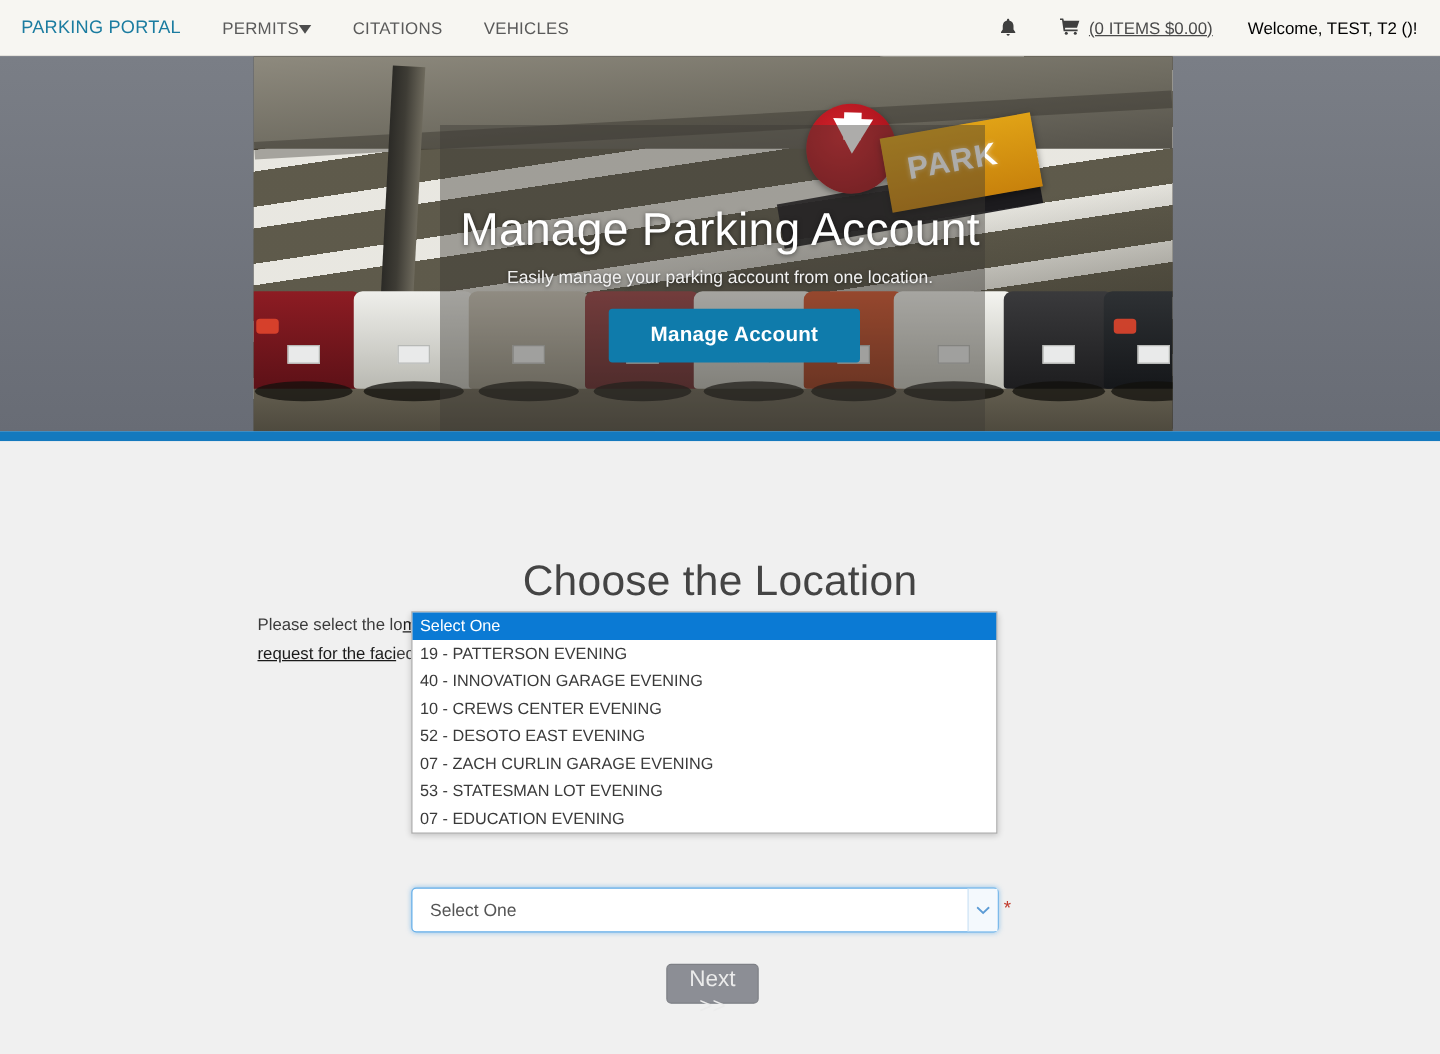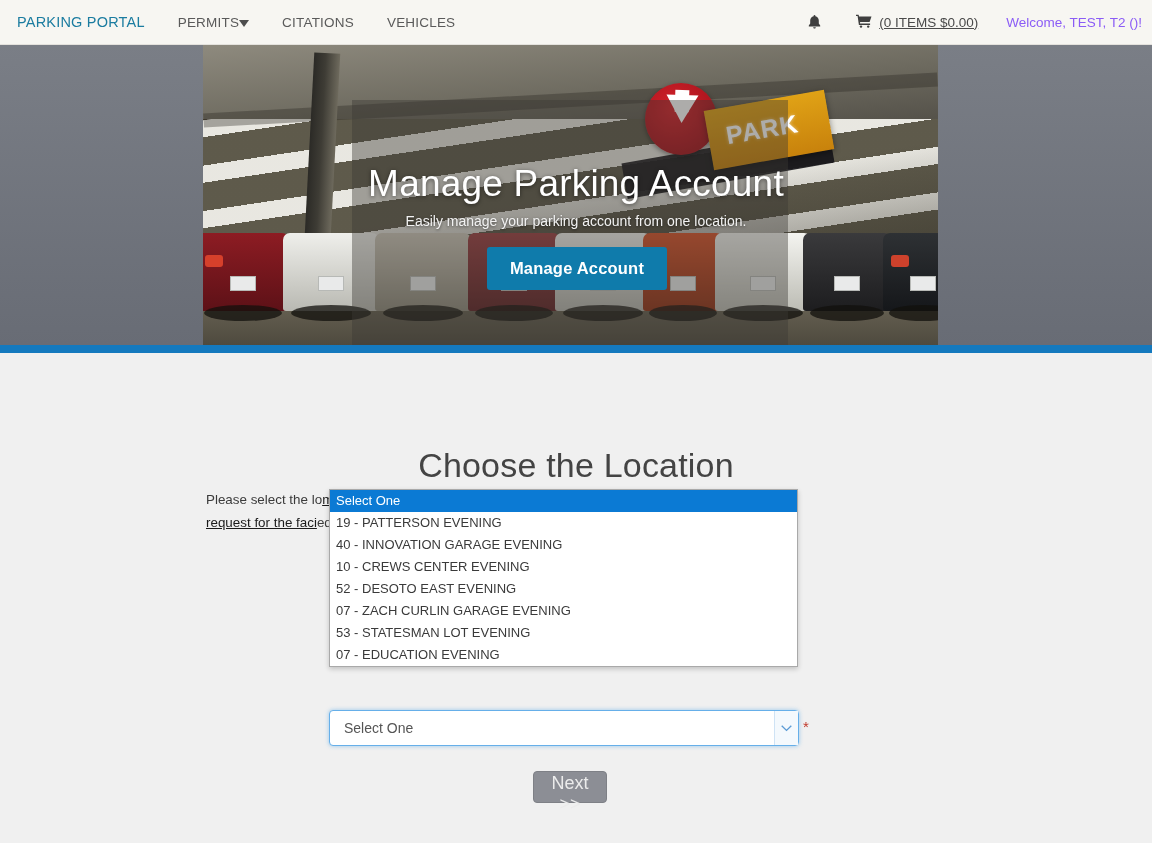--- a/index.html
+++ b/index.html
@@ -32,30 +32,30 @@
   }
   .caret-down {
     width: 0; height: 0; display: inline-block;
     border-left: 5.5px solid transparent;
     border-right: 5.5px solid transparent;
     border-top: 7px solid #4d4d4d;
     position: relative; top: 1px;
   }
   .nav-right {
     margin-left: auto; display: flex; align-items: center;
-    padding-right: 4px; gap: 0;
+    padding-right: 12px; gap: 0;
   }
   .bell-icon { margin-right: 34px; display: flex; align-items: center; }
   .cart-block {
     display: flex; align-items: center; gap: 7px;
     color: #4a4a4a; font-size: 13.5px; white-space: nowrap;
     margin-right: 28px;
   }
   .welcome-text {
-    color: #8b5cf6; font-size: 13.5px; white-space: nowrap;
+    color: #000000; font-size: 13.5px; white-space: nowrap;
     padding-right: 6px;
   }
 
   
   .hero-wrap {
     position: absolute; top: 45px; left: 0;
     width: 1152px; height: 300px;
     background: #6f737c;
     overflow: hidden;
   }
@@ -188,21 +188,21 @@
     font-size: 37px; font-weight: normal; letter-spacing: .2px;
     text-shadow: 0 1px 4px rgba(0,0,0,.5);
   }
   .hero-sub {
     position: absolute; top: 168px; left: 0; width: 1152px;
     text-align: center; color: #f2f2f2; font-size: 14px;
     text-shadow: 0 1px 3px rgba(0,0,0,.55);
   }
   .hero-btn {
     position: absolute; top: 202px; left: 487px;
-    width: 180px; height: 43px;
+    width: 201px; height: 43px;
     background: #0f7bab; border: none; border-radius: 3px;
     color: #ffffff; font-size: 16.5px; font-weight: bold;
     font-family: "Liberation Sans", sans-serif;
     cursor: pointer; letter-spacing: .2px;
   }
   .blue-bar {
     position: absolute; top: 345px; left: 0;
     width: 1152px; height: 8px; background: #1479be;
   }
 

